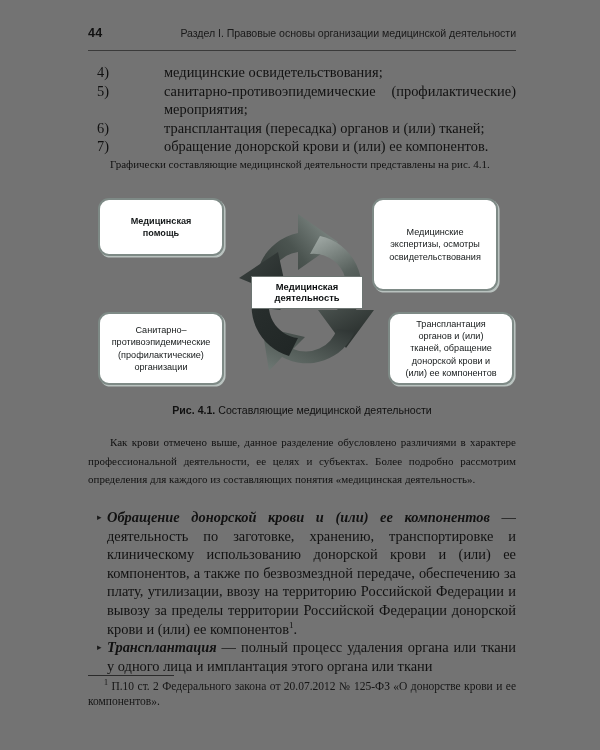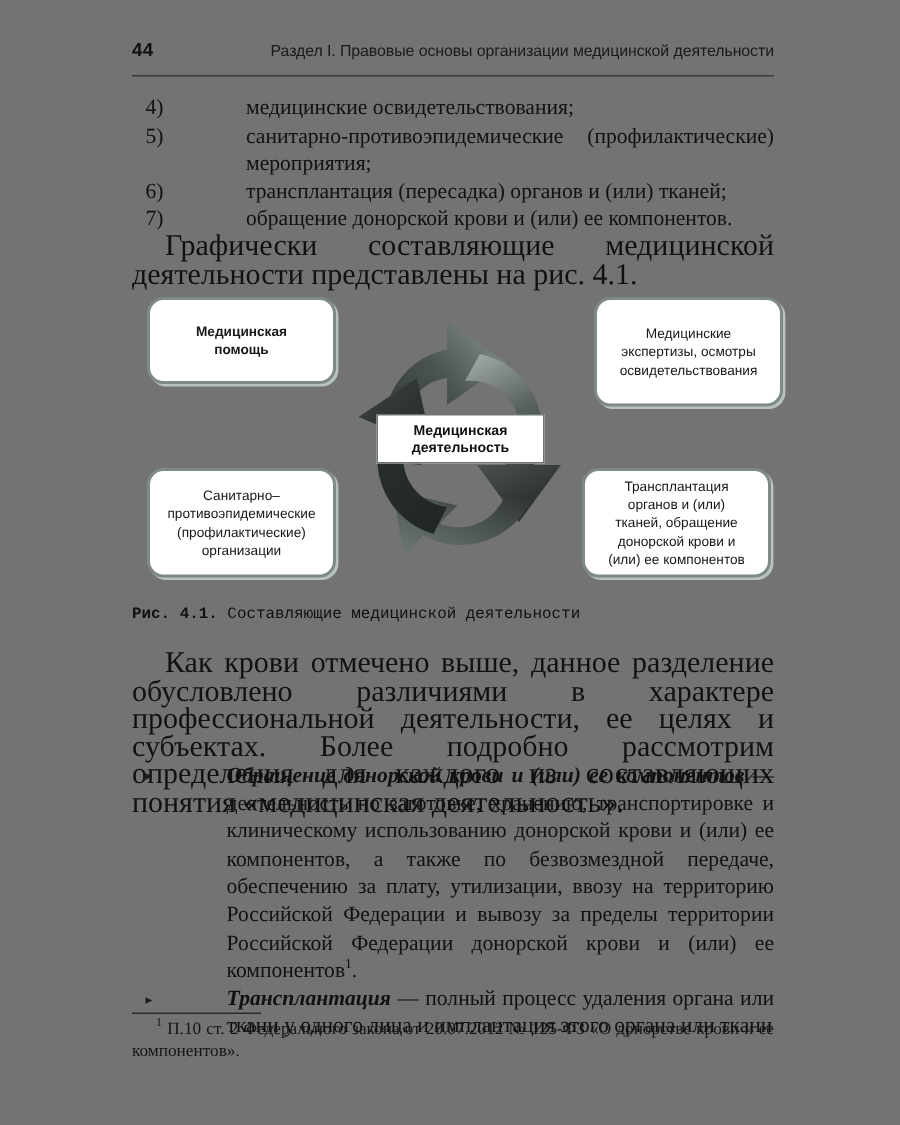--- a/index.html
+++ b/index.html
@@ -76,21 +76,21 @@
     padding-right: 9px;
     box-sizing: border-box;
   }
   .numlist .txt {
     flex: 1;
     text-align: justify;
     margin-left: 46px;
   }
 
   .para {
-    font-size: 20px;
+    font-size: 11px;
     line-height: 18.6px;
     text-align: justify;
     text-indent: 22px;
     margin: 0;
     hyphens: manual;
   }
 
   .p-intro {
     position: absolute;
     left: 88px;
@@ -120,21 +120,21 @@
     display: flex;
     align-items: center;
     justify-content: center;
     text-align: center;
     padding: 3px 5px;
   }
   .fig-box span { display: block; white-space: pre-line; }
   .fig-box.bold { font-weight: bold; }
 
   .box-help   { left: 10px;  top: 8px;    width: 126px; height: 58px; }
-  .box-exp    { left: 308px; top: 8px;    width: 126px; height: 73px; }
+  .box-exp    { left: 284px; top: 8px;    width: 126px; height: 93px; }
   .box-san    { left: 10px;  top: 122px;  width: 126px; height: 73px; }
   .box-trans  { left: 300px; top: 122px;  width: 126px; height: 73px; }
 
   .cycle {
     position: absolute;
     left: 148px;
     top: 0px;
     width: 146px;
     height: 200px;
   }
@@ -156,21 +156,22 @@
     text-align: center;
     padding: 3.5px 2px 4px;
     z-index: 5;
   }
 
   .fig-caption {
     position: absolute;
     left: 88px;
     top: 404px;
     width: 428px;
-    font-family: Liberation Mono, monospace;
+    text-align: center;
+    font-family: Liberation Sans, sans-serif;
     font-size: 10.6px;
     color: #111;
   }
   .fig-caption b { font-weight: bold; }
 
   
   .p-body {
     position: absolute;
     left: 88px;
     top: 433px;
@@ -195,21 +196,20 @@
     width: 19px;
     padding-left: 9px;
     box-sizing: border-box;
     font-size: 9px;
     line-height: 19px;
     color: #1a1a1a;
   }
   .bullet .btxt {
     flex: 1;
     text-align: justify;
-    margin-left: 44px;
   }
   .bullet .term {
     font-weight: bold;
     font-style: italic;
   }
   .bullet sup {
     font-size: 9px;
     vertical-align: super;
     line-height: 0;
   }

